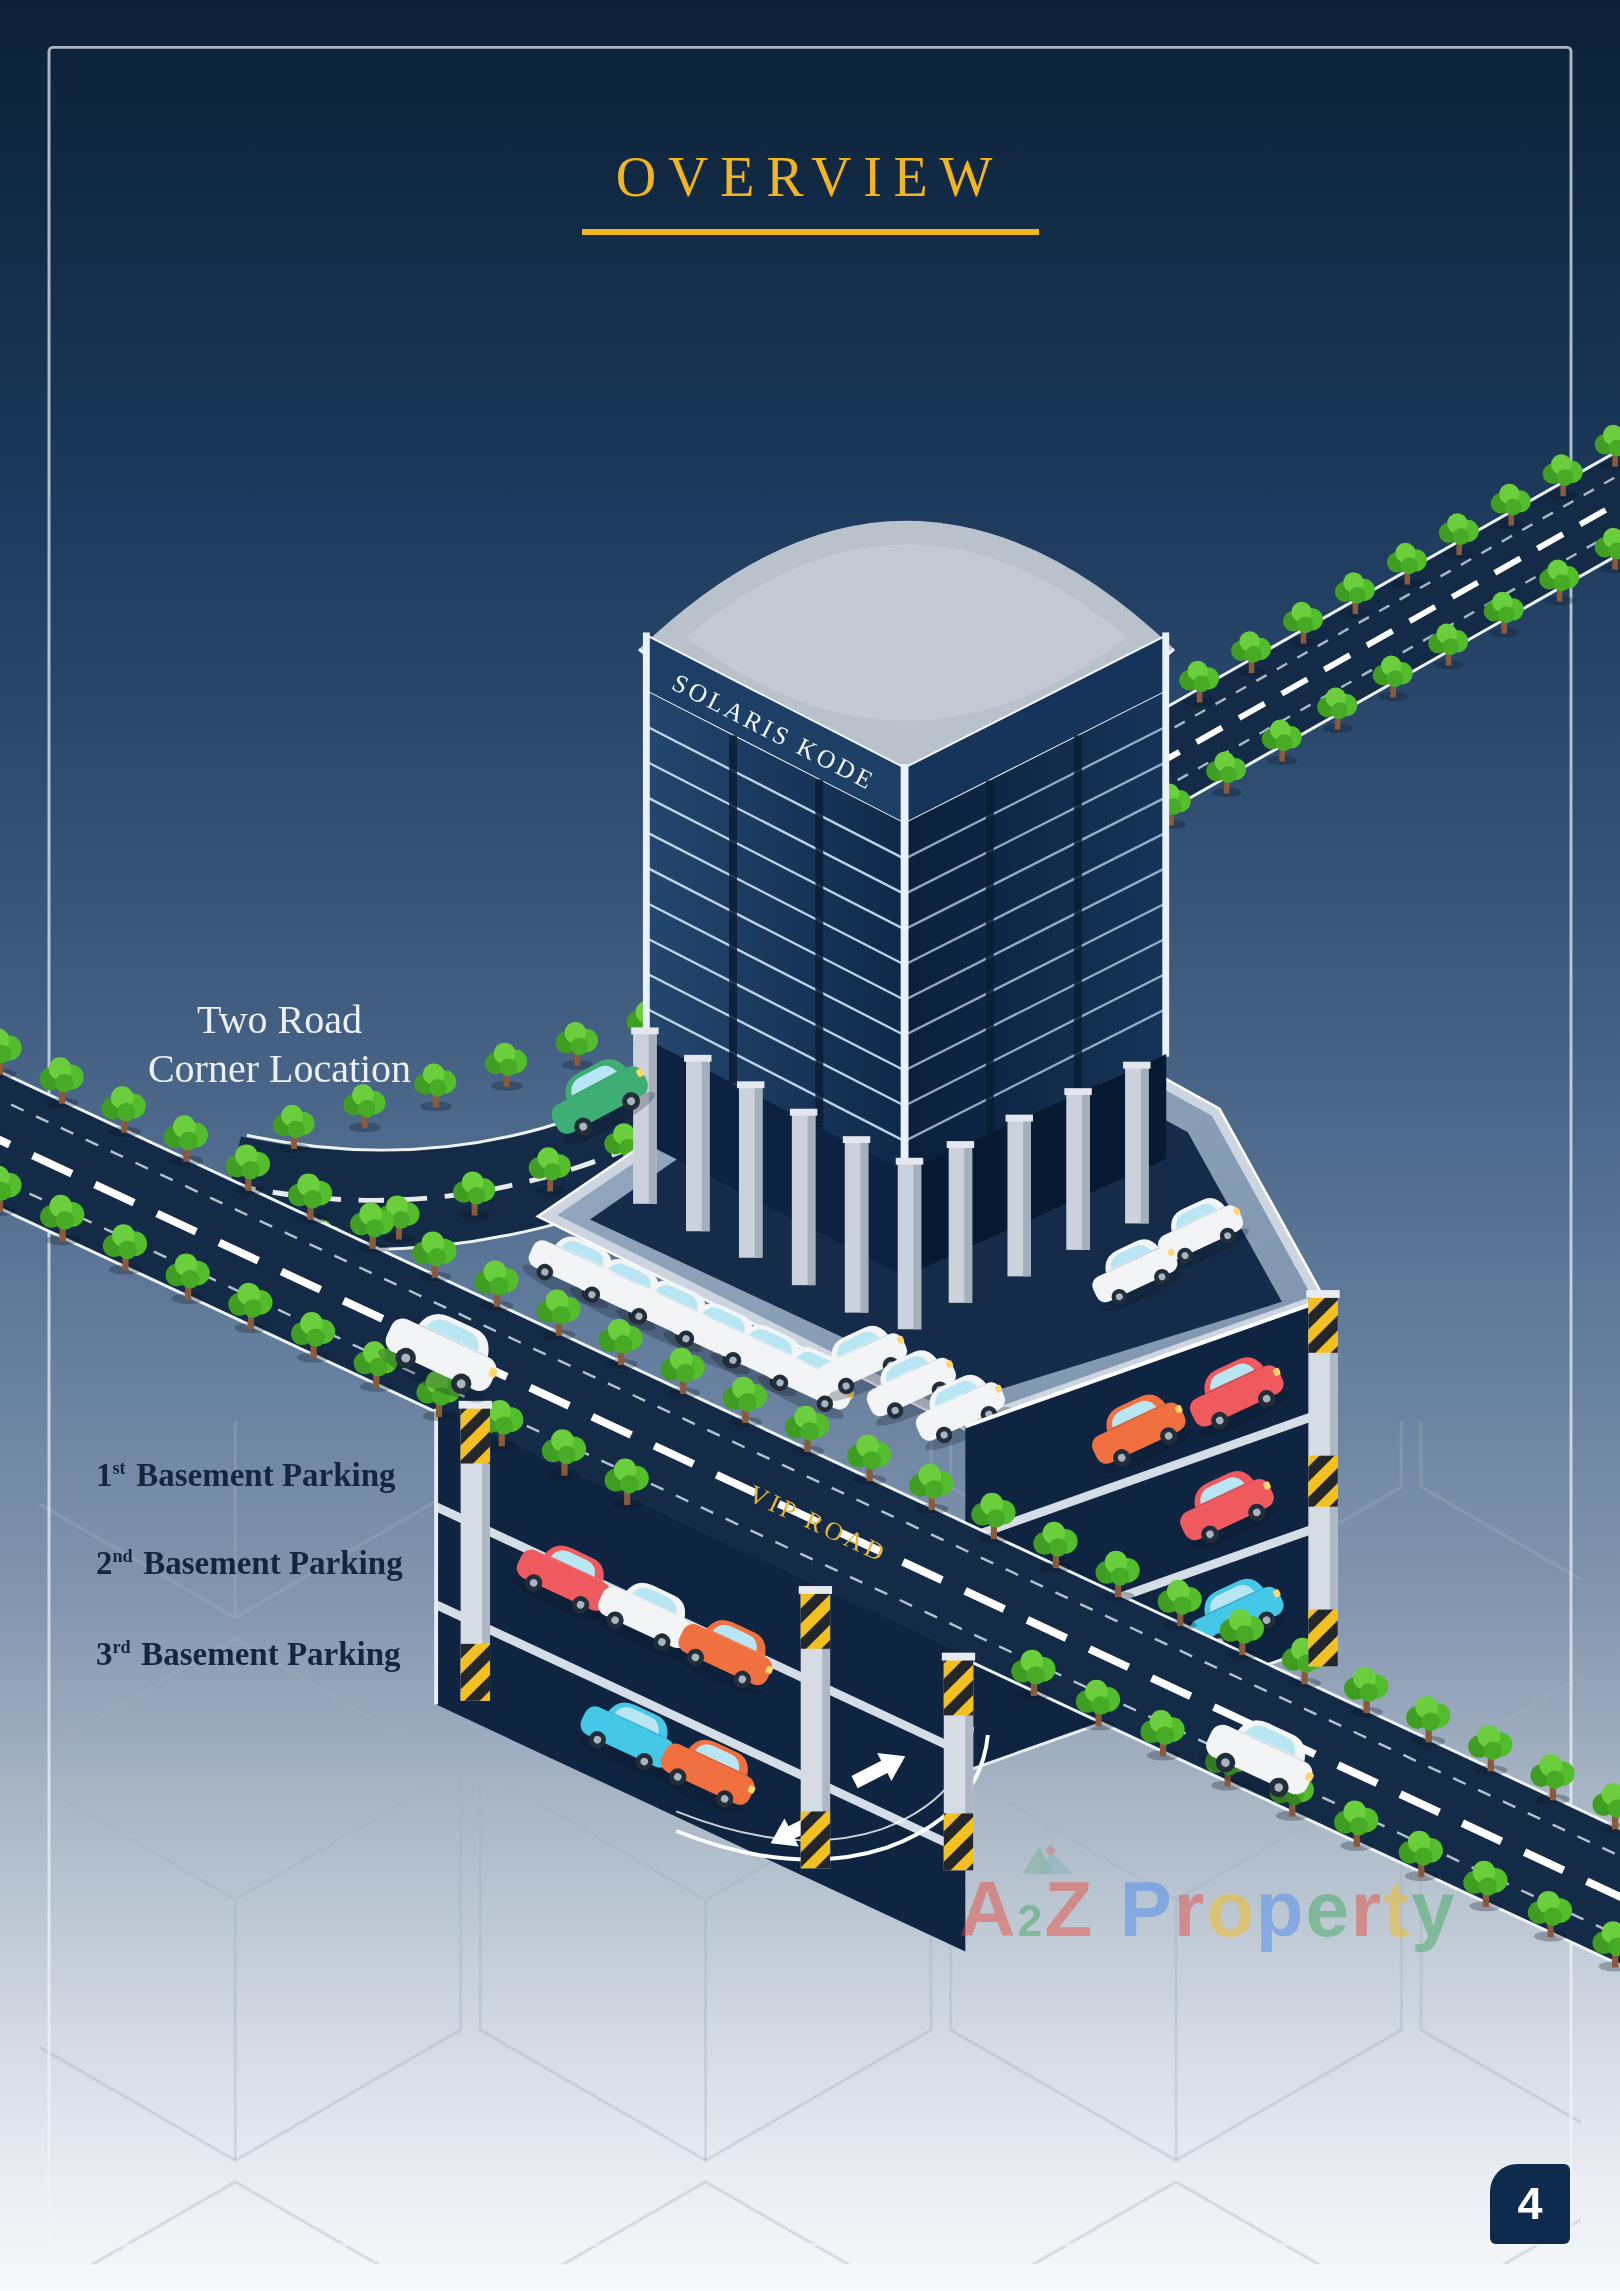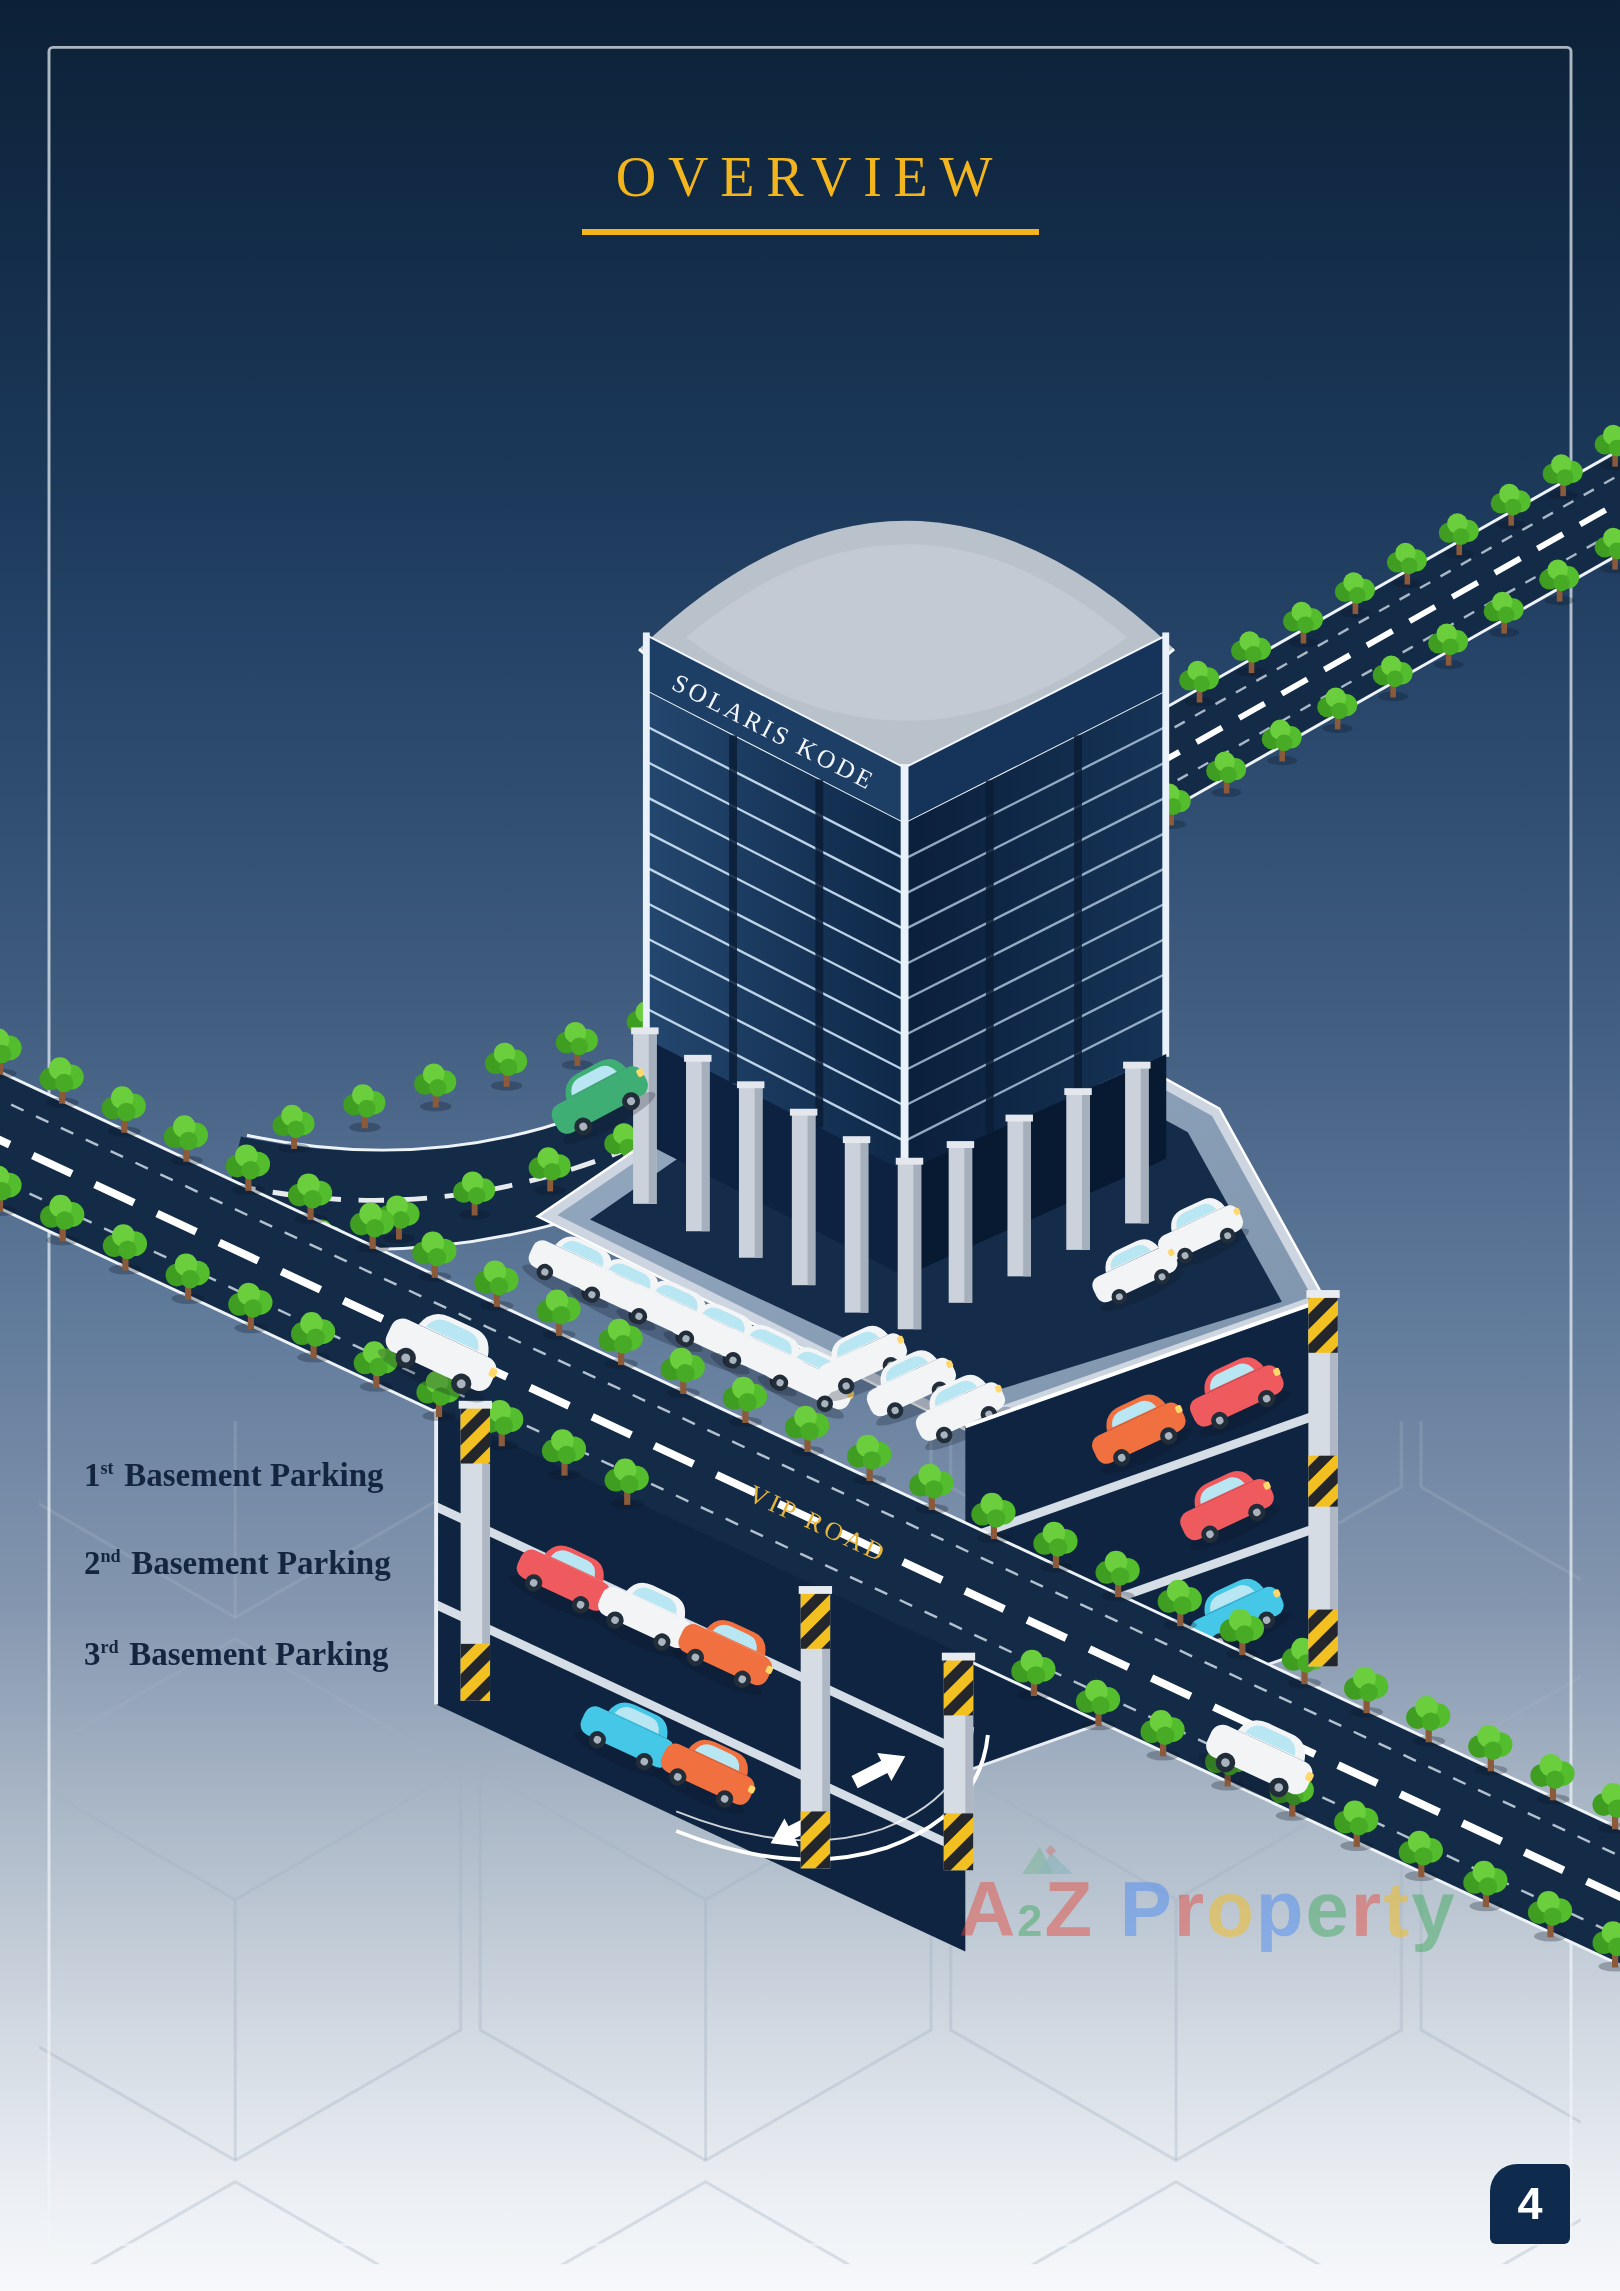--- a/index.html
+++ b/index.html
@@ -8,21 +8,21 @@
     background:linear-gradient(180deg,#0c2137 0%,#122b47 10%,#1d3a5c 22%,#2d4c70 34%,#456184 46%,#627c9c 58%,#8496af 70%,#aebbc9 80%,#cfd7e0 88%,#e9edf2 95%,#f7f9fb 100%);}
   .scene{position:absolute;left:0;top:0;width:1620px;height:2292px;}
   
   .title-wrap{position:absolute;left:0;top:145px;width:1620px;text-align:center;}
   .title{font-size:56px;letter-spacing:11.8px;color:#F2B51D;font-weight:400;}
   .title-underline{width:457px;height:6.9px;background:#F2B51D;margin:19.6px auto 0;}
   
   .corner-note{position:absolute;left:98px;top:996px;width:363px;text-align:center;
     color:#ECF1F7;font-size:40px;line-height:1.22;}
   
-  .b-label{position:absolute;left:84px;color:#13253F;font-weight:bold;font-size:33px;
+  .b-label{position:absolute;left:96px;color:#13253F;font-weight:bold;font-size:33px;
     font-family:"Liberation Serif",serif;white-space:nowrap;}
   .b-label sup{font-size:55%;}
   .b-label .rest{margin-left:.32em;}
   .b1{top:1457px}.b2{top:1545px}.b3{top:1636px}
   
   .wm-url{position:absolute;left:237px;top:1635px;font-family:"Liberation Sans",sans-serif;
     font-size:61px;letter-spacing:2.9px;color:rgba(230,237,244,.40);white-space:nowrap;}
   .wm-brand{position:absolute;left:959px;top:1864px;font-family:"Liberation Sans",sans-serif;
     font-size:78px;font-weight:bold;letter-spacing:2px;white-space:nowrap;opacity:.45;}
   .wm-brand .sp{margin-left:.33em;}
@@ -399,20 +399,24 @@
         <use href="#car" transform="translate(1285,1795) rotate(25) scale(1.25)" color="#F2F4F6"></use>
         <use href="#car" transform="translate(612,1122) rotate(-28) scale(1.15)" color="#3FAE74"></use>
       </g>
 </svg>
 
 <div class="title-wrap">
   <div class="title">OVERVIEW</div>
   <div class="title-underline"></div>
 </div>
 
+<div class="corner-note">
+  <div>Two Road</div>
+  <div>Corner Location</div>
+</div>
 
 <div class="b-label b1">
   <span>1</span><sup>st</sup><span class="rest">Basement Parking</span>
 </div>
 <div class="b-label b2">
   <span>2</span><sup>nd</sup><span class="rest">Basement Parking</span>
 </div>
 <div class="b-label b3">
   <span>3</span><sup>rd</sup><span class="rest">Basement Parking</span>
 </div>

